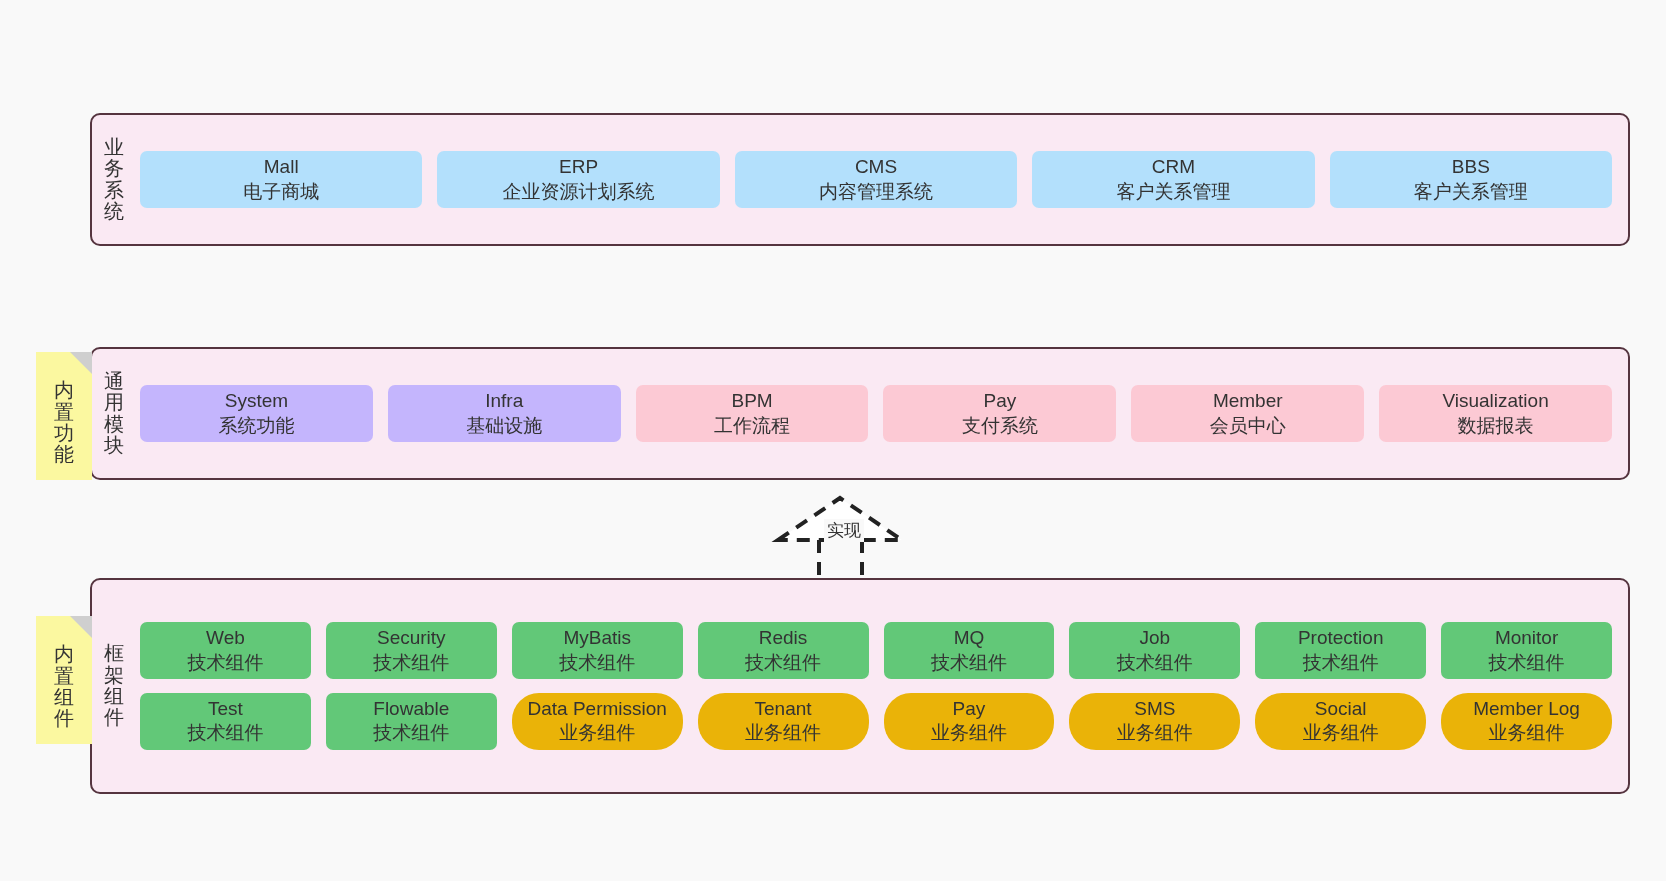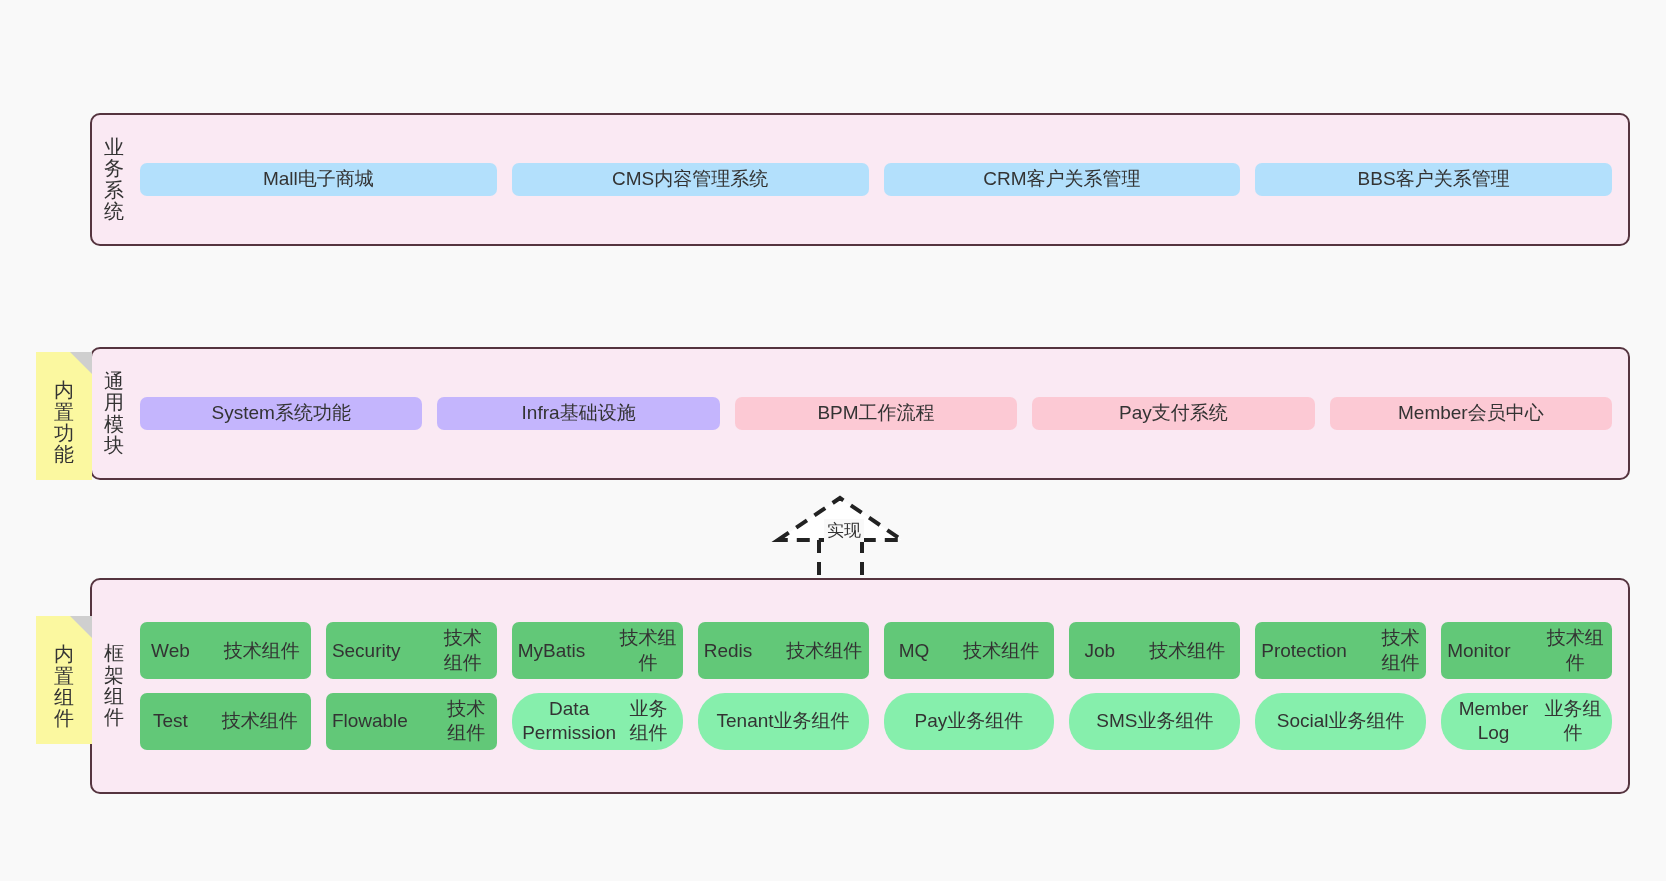--- a/index.html
+++ b/index.html
@@ -48,39 +48,39 @@
   }
   .row{
     display:flex;
     gap:15px;
     justify-content:flex-start;
   }
   .cell{
     flex:1 1 0;
     border-radius:7px;
     display:flex;
-    flex-direction:row;
+    flex-direction:column;
     align-items:center;
     justify-content:center;
     font-size:19px;
     line-height:1.28;
     text-align:center;
     color:#333333;
     box-sizing:border-box;
     padding:4px 6px;
   }
   .cell .en{display:block;}
   .cell .cn{display:block;}
 
   
   .c-blue{background:#b3e0fc;}
   .c-red{background:#c4b5fd;}
   .c-pink{background:#fcc9d4;}
-  .c-green{background:#62c878;gap:34px;}
-  .c-lgreen{background:#86efac;border-radius:27px;}
+  .c-green{background:#62c878;}
+  .c-lgreen{background:#eab308;border-radius:27px;}
 
   
   .note{
     position:absolute;
     background:#fbf8a0;
     box-sizing:border-box;
     display:flex;
     flex-direction:column;
     align-items:center;
     justify-content:center;
@@ -122,20 +122,24 @@
 务
 系
 统</div>
     <div class="layer-body">
       <div class="row">
         <div class="cell c-blue">
           <span class="en">Mall</span>
           <span class="cn">电子商城</span>
         </div>
         <div class="cell c-blue">
+          <span class="en">ERP</span>
+          <span class="cn">企业资源计划系统</span>
+        </div>
+        <div class="cell c-blue">
           <span class="en">CMS</span>
           <span class="cn">内容管理系统</span>
         </div>
         <div class="cell c-blue">
           <span class="en">CRM</span>
           <span class="cn">客户关系管理</span>
         </div>
         <div class="cell c-blue">
           <span class="en">BBS</span>
           <span class="cn">客户关系管理</span>
@@ -173,20 +177,24 @@
           <span class="cn">工作流程</span>
         </div>
         <div class="cell c-pink">
           <span class="en">Pay</span>
           <span class="cn">支付系统</span>
         </div>
         <div class="cell c-pink">
           <span class="en">Member</span>
           <span class="cn">会员中心</span>
         </div>
+        <div class="cell c-pink">
+          <span class="en">Visualization</span>
+          <span class="cn">数据报表</span>
+        </div>
       </div>
     </div>
   </div>
 
   <div class="arrow" style="left:772px;top:492px;width:150px;height:92px;">
     <svg width="150" height="92" viewBox="0 0 150 92">
       <path d="M 6 48 L 68 6 L 130 48 Z" fill="#ffffff" stroke="#222222" stroke-width="4" stroke-dasharray="13 9" stroke-linejoin="miter"></path>
       <path d="M 47 48 L 47 92 M 90 48 L 90 92" fill="none" stroke="#222222" stroke-width="4" stroke-dasharray="13 9"></path>
     </svg>
     <span class="arrow-label" style="left:52px;top:27px;">实现</span>

